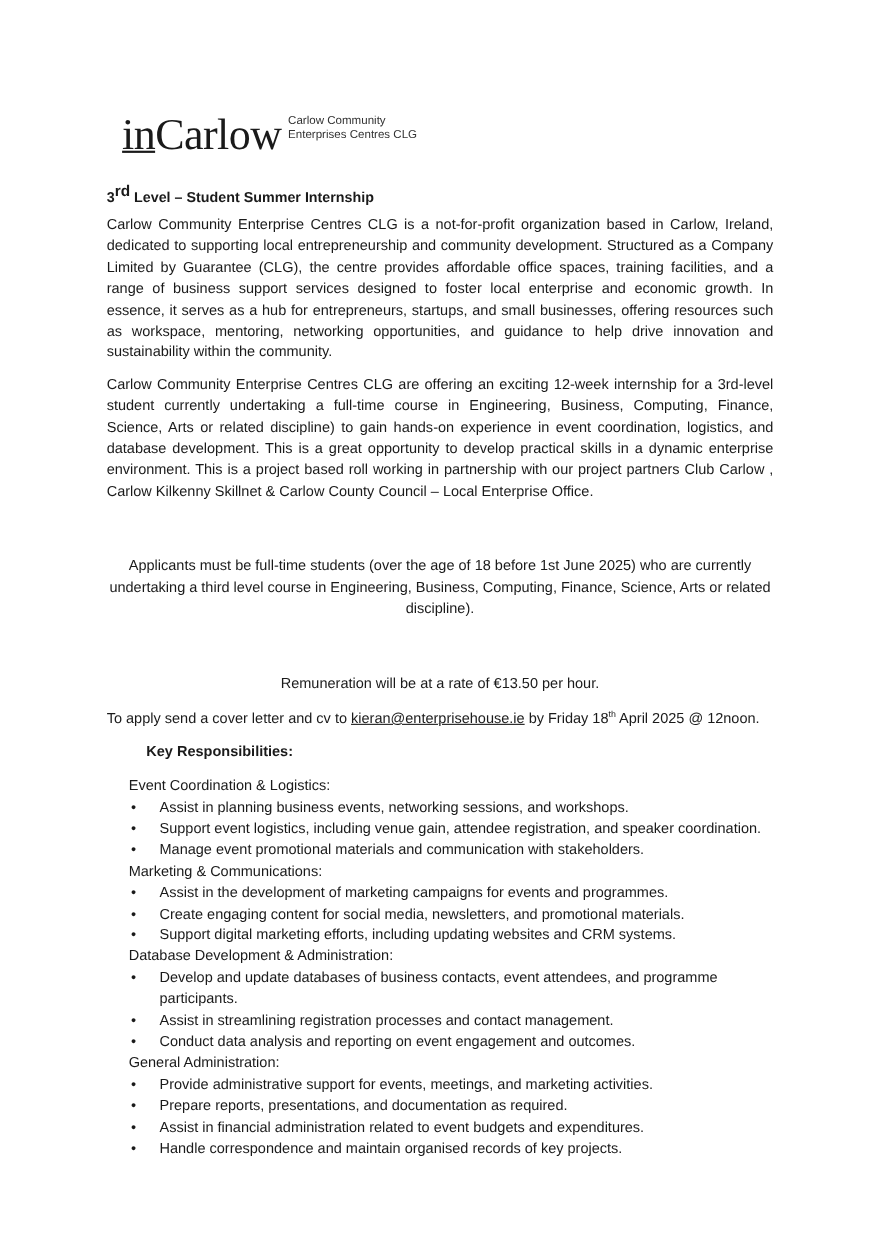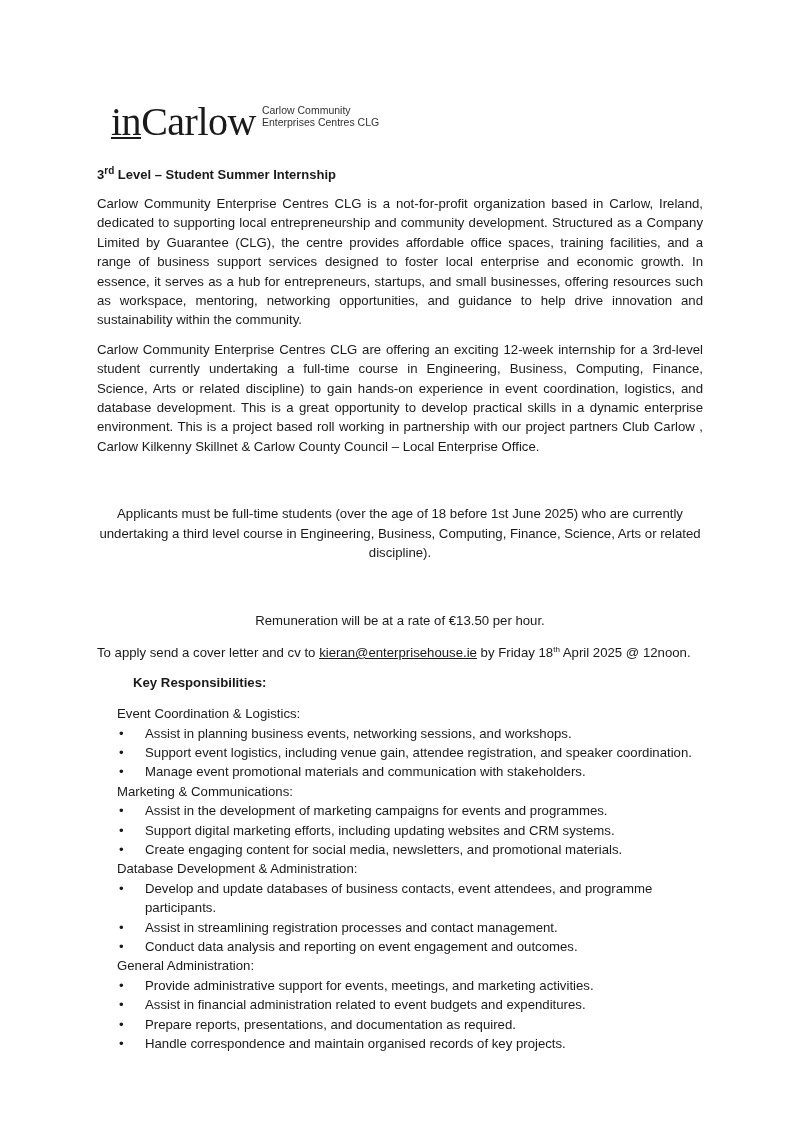--- a/index.html
+++ b/index.html
@@ -2,21 +2,21 @@
 <html><head>
 <meta charset="utf-8">
 <style>
   html, body { margin: 0; padding: 0; background: #ffffff; }
   body { width: 800px; height: 1136px; position: relative; overflow: hidden; color: #1a1a1a; font-family: "Liberation Sans", sans-serif; }
   .logo { position: absolute; left: 111px; top: 104px; display: flex; align-items: flex-start; }
   .logo-mark { font-family: "Liberation Serif", serif; font-size: 40px; line-height: 36px; color: #1a1a1a; letter-spacing: -0.5px; }
   .logo-mark .in { border-bottom: 2px solid #1a1a1a; padding-bottom: 0px; display: inline-block; line-height: 30px; }
   .logo-sub { font-size: 10.5px; line-height: 12px; color: #333; margin-left: 6px; margin-bottom: 4px; }
   .title { position: absolute; left: 97px; top: 165px; font-weight: bold; font-size: 13px; }
-  .title sup { font-size: 10px; text-align: right; }
+  .title sup { font-size: 14px; text-align: right; }
   .content { position: absolute; left: 97px; top: 194px; width: 606px; font-size: 13.2px; line-height: 19.4px; }
   .content p { margin: 0 0 10px 0; text-align: justify; }
   .content p.left { text-align: center; margin-top: 48px; }
   .link { text-decoration: underline; color: #1a1a1a; }
   .kr { font-weight: bold; margin: 2px 0 12px 0; padding-left: 36px; }
   .section-h { font-weight: normal; margin: 0; padding-left: 20px; }
   ul { margin: 0; padding: 0; list-style: none; }
   li { position: relative; padding-left: 48px; margin: 0 0 0 0; line-height: 19.4px; }
   li::before { content: "•"; position: absolute; left: 22px; top: 0; }
 </style>
@@ -52,36 +52,36 @@
       <li>Assist in planning business events, networking sessions, and workshops.</li>
       <li>Support event logistics, including venue gain, attendee registration, and speaker coordination.</li>
       <li>Manage event promotional materials and communication with stakeholders.</li>
     </ul>
   </div>
 
   <div>
     <div class="section-h">Marketing &amp; Communications:</div>
     <ul>
       <li>Assist in the development of marketing campaigns for events and programmes.</li>
+      <li>Create engaging content for social media, newsletters, and promotional materials.</li>
       <li>Support digital marketing efforts, including updating websites and CRM systems.</li>
-      <li>Create engaging content for social media, newsletters, and promotional materials.</li>
     </ul>
   </div>
 
   <div>
     <div class="section-h">Database Development &amp; Administration:</div>
     <ul>
       <li>Develop and update databases of business contacts, event attendees, and programme participants.</li>
       <li>Assist in streamlining registration processes and contact management.</li>
       <li>Conduct data analysis and reporting on event engagement and outcomes.</li>
     </ul>
   </div>
 
   <div>
     <div class="section-h">General Administration:</div>
     <ul>
       <li>Provide administrative support for events, meetings, and marketing activities.</li>
+      <li>Prepare reports, presentations, and documentation as required.</li>
       <li>Assist in financial administration related to event budgets and expenditures.</li>
-      <li>Prepare reports, presentations, and documentation as required.</li>
       <li>Handle correspondence and maintain organised records of key projects.</li>
     </ul>
   </div>
 </div>
 
 </body></html>

